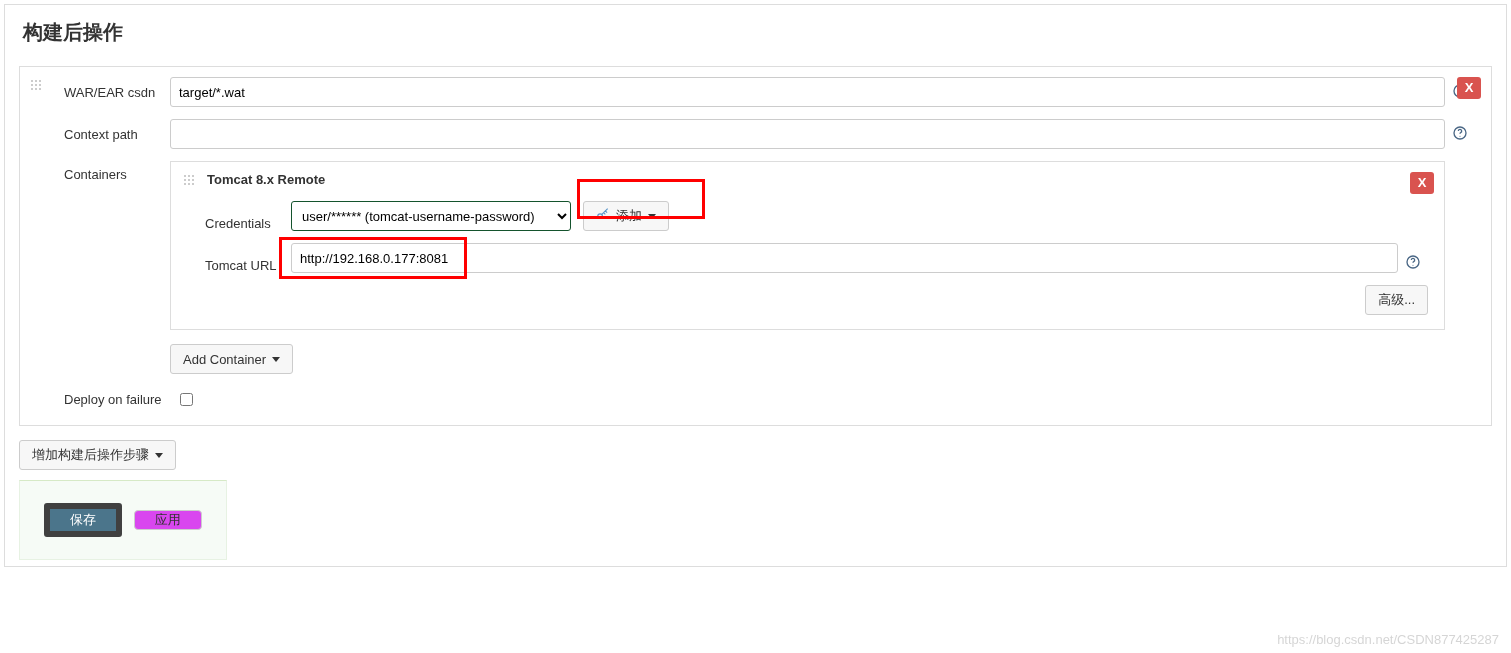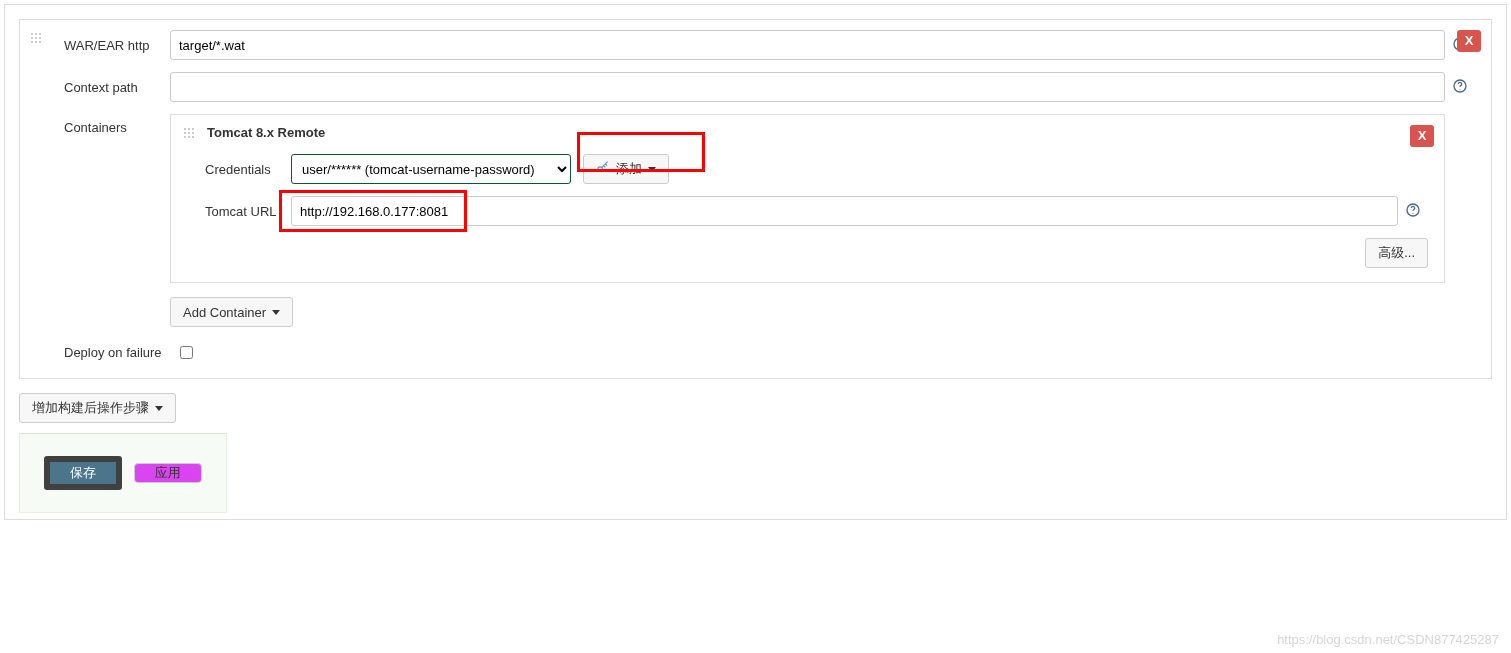--- a/index.html
+++ b/index.html
@@ -101,21 +101,21 @@
   .help-icon svg { display: block; stroke: #4a6785; fill: none; stroke-width: 2; }
   .inner-block {
     border: 1px solid #ddd;
     position: relative;
     padding: 10px 16px 14px 30px;
     margin-bottom: 14px;
   }
   .inner-block .drag-handle { left: 12px; top: 12px; }
   .inner-form-row {
     display: flex;
-    align-items: center;
+    align-items: flex-end;
     margin-bottom: 12px;
   }
   .inner-form-label {
     width: 90px;
     flex-shrink: 0;
     font-size: 13px;
     padding-left: 4px;
   }
   .select-input {
     height: 30px;
@@ -205,20 +205,21 @@
     color: rgba(150,150,150,0.4);
     font-size: 13px;
     pointer-events: none;
   }
 </style>
 </head>
 <body>
 
 <div class="main-panel">
 
+  <div class="section-title">构建后操作</div>
 
   <div class="block">
     <span class="drag-handle">
       <svg width="12" height="12" viewBox="0 0 12 12">
           <g fill="#bbb">
             <circle cx="2" cy="2" r="1"></circle>
             <circle cx="6" cy="2" r="1"></circle>
             <circle cx="10" cy="2" r="1"></circle>
             <circle cx="2" cy="6" r="1"></circle>
             <circle cx="6" cy="6" r="1"></circle>
@@ -226,21 +227,21 @@
             <circle cx="2" cy="10" r="1"></circle>
             <circle cx="6" cy="10" r="1"></circle>
             <circle cx="10" cy="10" r="1"></circle>
           </g>
         </svg>
     </span>
     <button class="delete-btn">X</button>
 
 
     <div class="form-row">
-      <div class="form-label">WAR/EAR http</div>
+      <div class="form-label">WAR/EAR csdn</div>
       <div class="form-control-wrap">
         <input type="text" class="text-input" value="target/*.wat" style="">
       </div>
       <div class="help-after">
         <span class="help-icon">
           <svg width="16" height="16" viewBox="0 0 24 24">
               <circle cx="12" cy="12" r="9"></circle>
               <path d="M9.5 9a2.5 2.5 0 1 1 3.5 2.3c-.8.4-1 1-1 1.7"></path>
               <circle cx="12" cy="17" r="0.8" fill="#4a6785" stroke="none"></circle>
             </svg>

